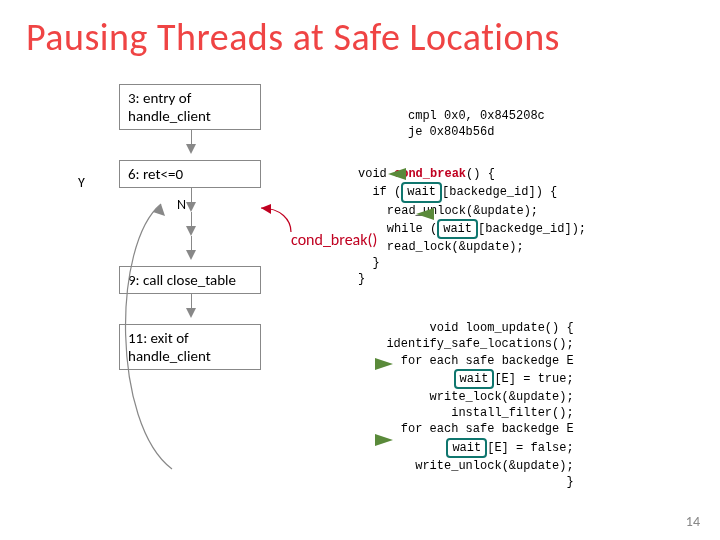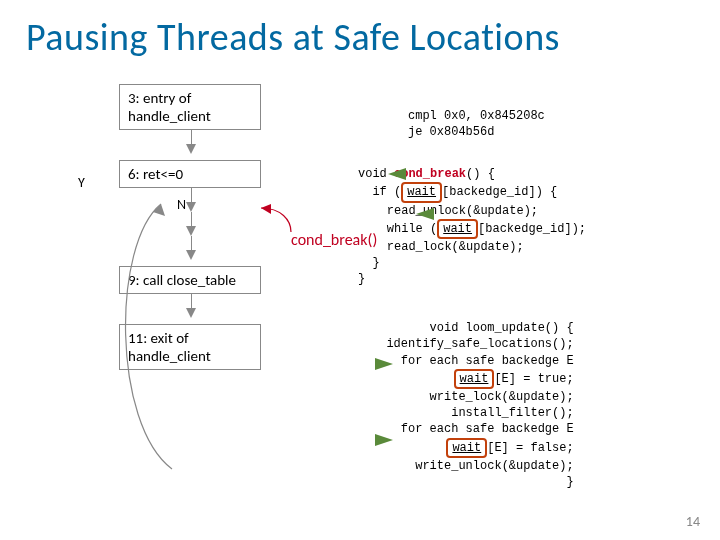--- a/index.html
+++ b/index.html
@@ -7,21 +7,21 @@
     width: 720px; height: 540px;
     background: #fff;
     font-family: Calibri, Arial, sans-serif;
     position: relative;
     overflow: hidden;
   }
   .title {
     font-size: 38px;
     padding: 14px 0 6px 26px;
     letter-spacing: 0.5px;
-    color: #0369a1;
+    color: #ef4444;
   }
   .left {
     position: absolute;
     left: 81px; top: 84px;
     width: 260px;
     font-family: Calibri, Arial, sans-serif;
     font-size: 15px;
   }
   .node {
     border: 1px solid #888;
@@ -80,27 +80,26 @@
   .slide-num {
     position: absolute;
     right: 20px; bottom: 10px;
     font-size: 14px; color: #888;
   }
   .hl-title-red {
     color: #c00020;
     font-weight: bold;
   }
   .redbox {
-    border: 2px solid #c2410c;
+    border: 2px solid #0f766e;
     border-radius: 4px;
     padding: 0 4px;
     display: inline-block;
     position: relative;
     background: #fff;
-    text-decoration: underline;
   }
   .green-arrow {
     position: absolute;
     width: 0; height: 0;
     border-top: 6px solid transparent;
     border-bottom: 6px solid transparent;
     border-left: 18px solid #5a8a3a;
   }
   .green-arrow.pt-left {
     border-left: none;

